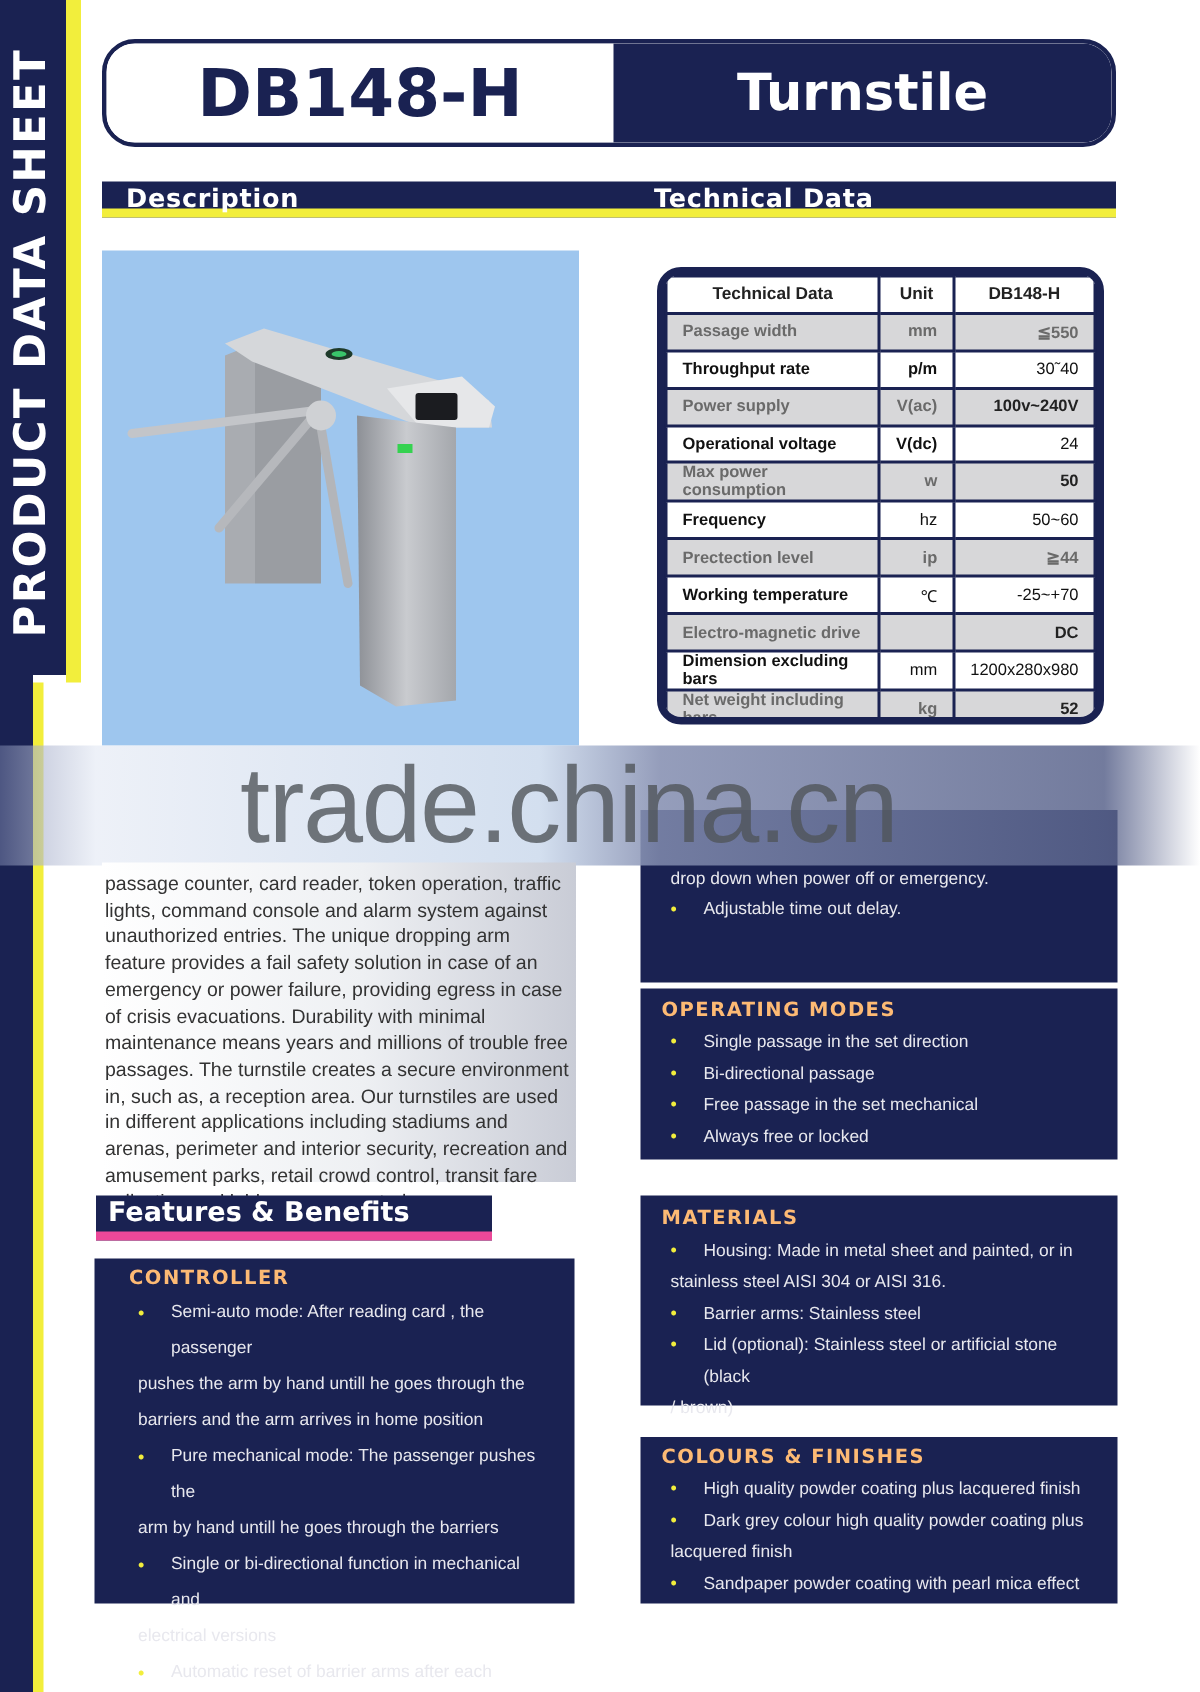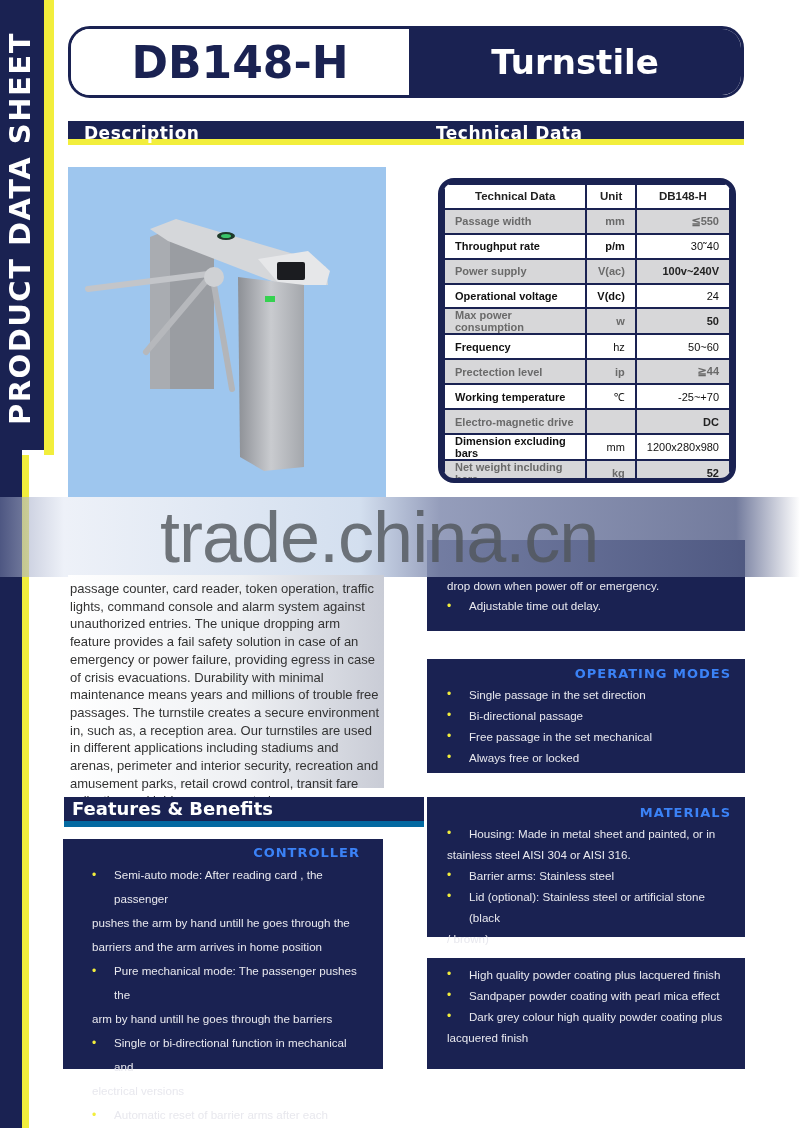--- a/index.html
+++ b/index.html
@@ -83,43 +83,43 @@
     }
 
     
     .desc {
       position: absolute; left: 68px; top: 575px; width: 316px; height: 213px;
       background: linear-gradient(to right, #ffffff 0%, #eef0f3 55%, #c9ccd6 100%);
       padding: 5px 2px 0 2px; font-size: 13px; line-height: 17.7px; color: #333;
     }
 
     .features-bar {
-      position: absolute; left: 64px; top: 797px; width: 360px; height: 30px;
-      background: #1a2252; border-bottom: 6px solid #0369a1;
+      position: absolute; left: 64px; top: 797px; width: 264px; height: 30px;
+      background: #1a2252; border-bottom: 6px solid #ec4899;
     }
     .features-bar span {
       position: absolute; left: 8px; top: 1px; color: #fff; font-weight: bold; font-size: 18px;
       font-family: "DejaVu Sans", sans-serif;
     }
 
     .box {
       position: absolute; background: #1a2252; color: #e8e8ee; font-size: 11.6px;
     }
     .box h3 {
-      color: #3b82f6; font-family: "DejaVu Sans", sans-serif; font-weight: bold;
-      font-size: 13px; letter-spacing: 1px; margin-bottom: 3px; text-align: right;
+      color: #fdba74; font-family: "DejaVu Sans", sans-serif; font-weight: bold;
+      font-size: 13px; letter-spacing: 1px; margin-bottom: 3px;
     }
     .box ul { list-style: none; }
     .box li { position: relative; padding-left: 28px; }
     .box li::before { content: "•"; position: absolute; left: 6px; color: #f2ee3c; font-size: 12px; }
     .box li .cont { display: block; margin-left: -22px; }
 
     #box-controller { left: 63px; top: 839px; width: 320px; height: 230px; padding: 6px 23px; }
     #box-controller li { line-height: 24px; }
-    #box-top-right { left: 427px; top: 540px; width: 318px; height: 91px; padding: 36px 14px 0 14px; }
+    #box-top-right { left: 427px; top: 540px; width: 318px; height: 115px; padding: 36px 14px 0 14px; }
     #box-top-right li { line-height: 20px; }
     #box-modes { left: 427px; top: 659px; width: 318px; height: 114px; padding: 7px 14px; }
     #box-modes li { line-height: 21px; }
     #box-materials { left: 427px; top: 797px; width: 318px; height: 140px; padding: 8px 14px; }
     #box-materials li { line-height: 21px; }
     #box-colours { left: 427px; top: 958px; width: 318px; height: 111px; padding: 6px 14px; }
     #box-colours li { line-height: 21px; }
   </style>
 </head>
 <body>
@@ -281,18 +281,19 @@
 <div class="box" id="box-materials">
   <h3>MATERIALS</h3>
   <ul>
     <li><span>Housing: Made in metal sheet and painted, or in</span><span class="cont">stainless steel AISI 304 or AISI 316.</span></li>
     <li><span>Barrier arms: Stainless steel</span></li>
     <li><span>Lid (optional): Stainless steel or artificial stone (black</span><span class="cont">/ brown)</span></li>
   </ul>
 </div>
 
 <div class="box" id="box-colours">
+  <h3>COLOURS &amp; FINISHES</h3>
   <ul>
     <li><span>High quality powder coating plus lacquered finish</span></li>
+    <li><span>Dark grey colour high quality powder coating plus</span><span class="cont">lacquered finish</span></li>
     <li><span>Sandpaper powder coating with pearl mica effect</span></li>
-    <li><span>Dark grey colour high quality powder coating plus</span><span class="cont">lacquered finish</span></li>
   </ul>
 </div>
 
 </body></html>

